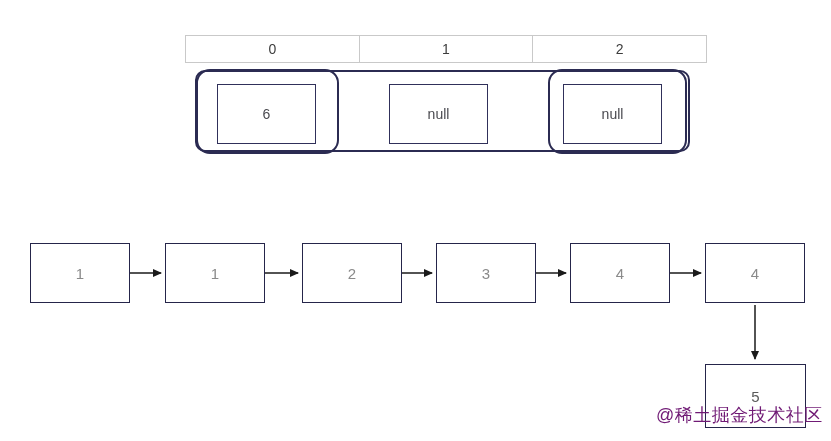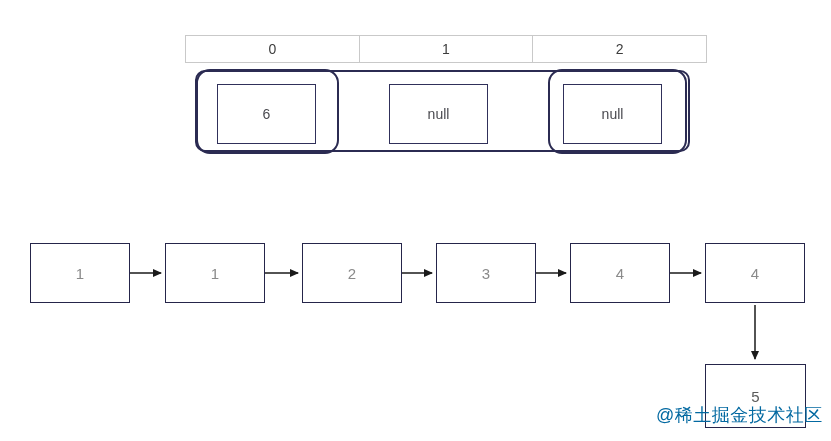--- a/index.html
+++ b/index.html
@@ -47,21 +47,21 @@
   .n2 { left:302px; top:243px; }
   .n3 { left:436px; top:243px; }
   .n4 { left:570px; top:243px; }
   .n5 { left:705px; top:243px; }
   .tail { left:705px; top:364px; width:101px; height:64px; color:#5a5a5a; }
   
   .arrows { position:absolute; left:0; top:0; width:831px; height:441px; pointer-events:none; }
   
   .watermark {
     position:absolute; left:656px; top:403px;
-    font-size:18px; letter-spacing:0.5px; color:#0369a1; white-space:nowrap;
+    font-size:18px; letter-spacing:0.5px; color:#701a75; white-space:nowrap;
   }
 </style>
 </head>
 <body>
 
 <div class="canvas">
 
   <div class="bucket-header">
     <div class="hcell">0</div>
     <div class="hcell">1</div>

